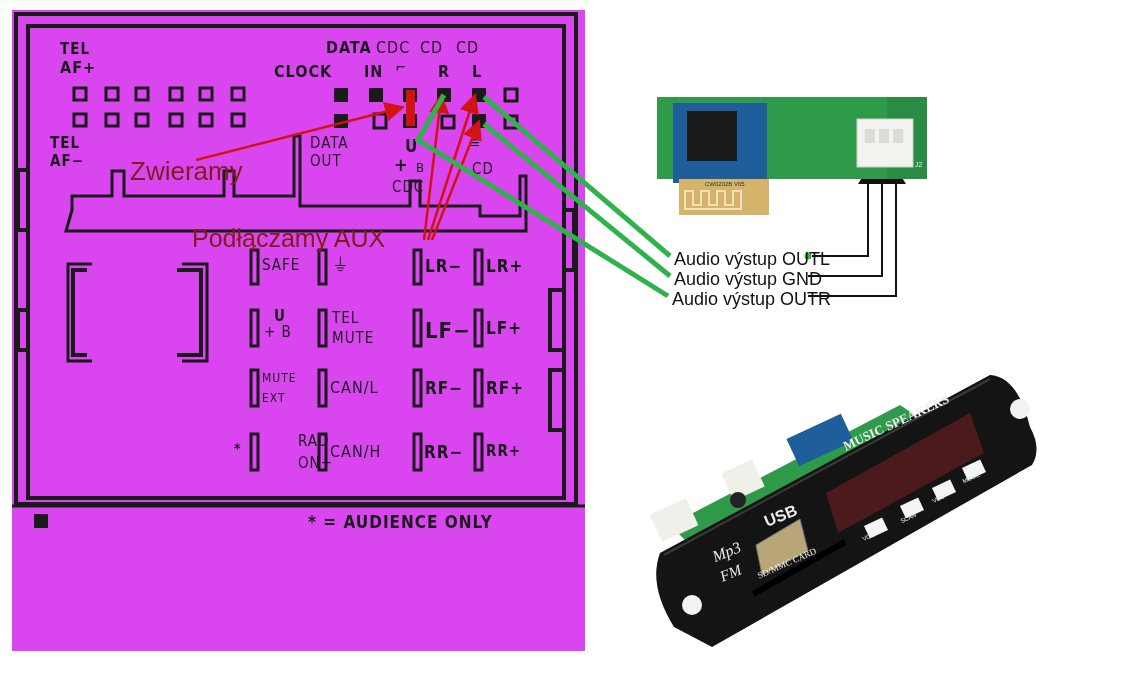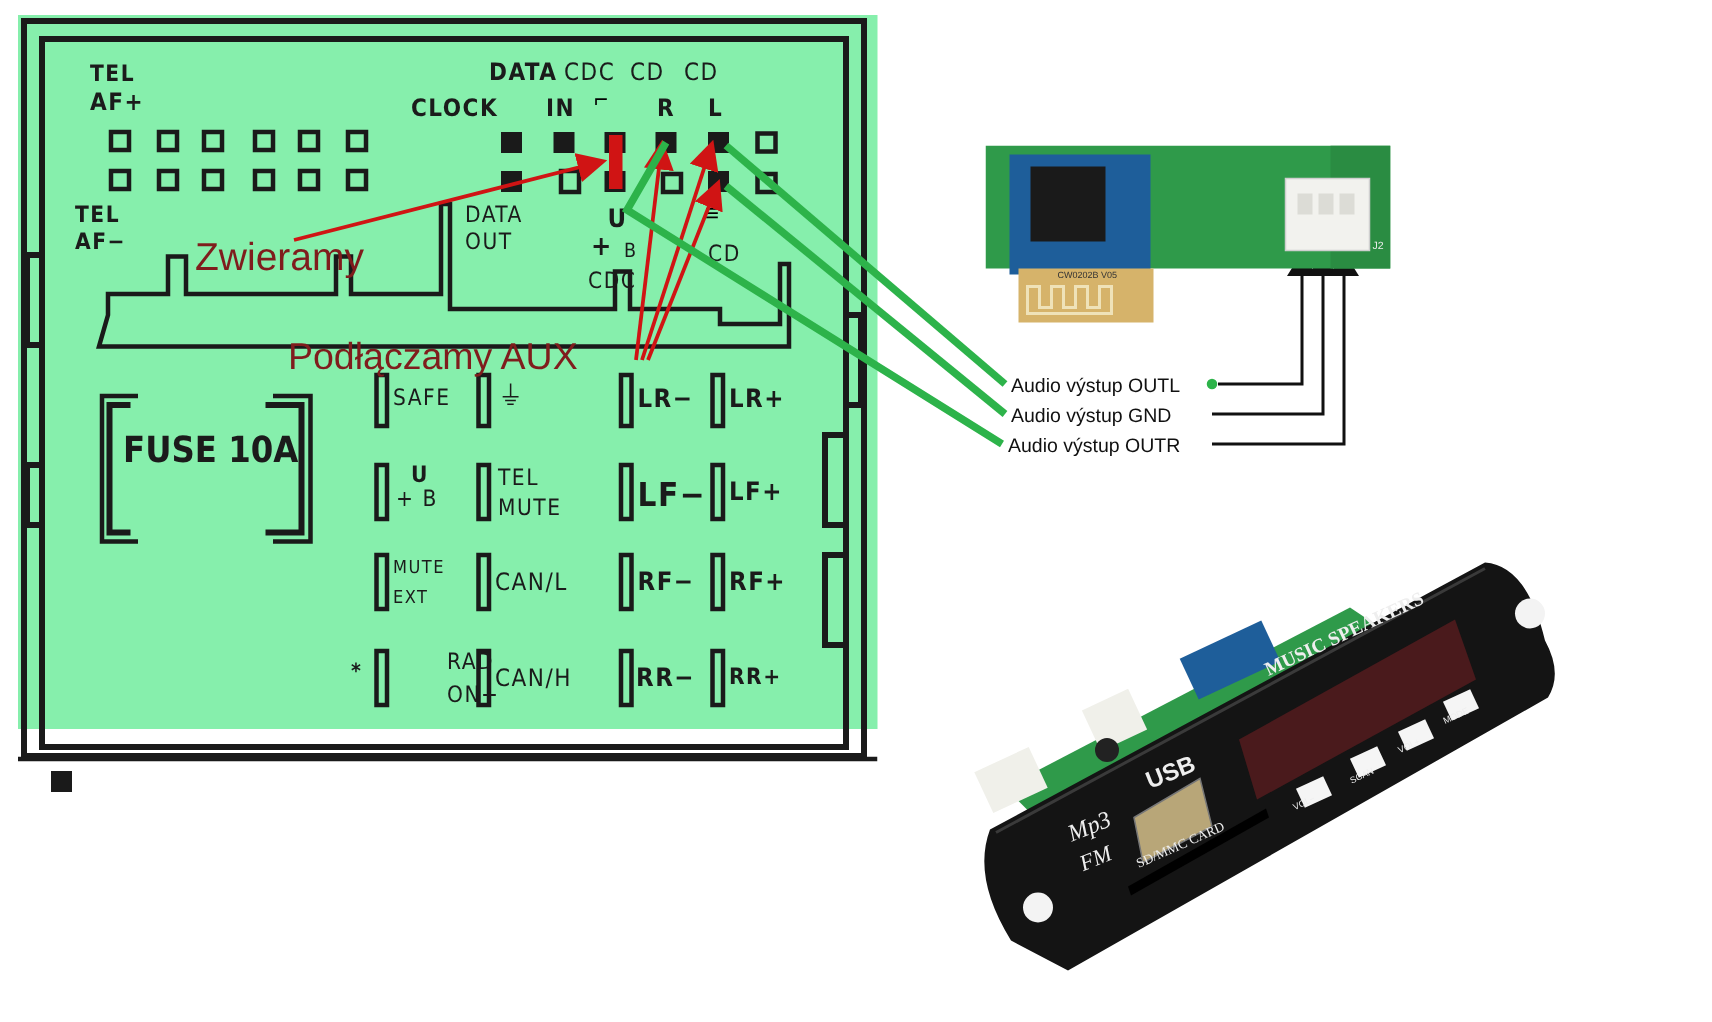--- a/index.html
+++ b/index.html
@@ -1,22 +1,22 @@
 <!DOCTYPE html>
 <html><head>
 <meta charset="utf-8">
 <style>
   html,body{margin:0;padding:0;background:#ffffff;}
   body{width:1141px;height:681px;position:relative;overflow:hidden;font-family:"Liberation Sans",sans-serif;}
   .abs{position:absolute;}
   
-  #panel{left:12px;top:10px;width:573px;height:476px;background:#86efac;}
+  #panel{left:12px;top:10px;width:573px;height:641px;background:#d946ef;}
   .stencil{font-family:"DejaVu Sans Condensed","DejaVu Sans",sans-serif;font-weight:bold;color:#1b1b1b;letter-spacing:1px;}
   .red-label{color:#7f1d1d;font-size:26px;font-family:"Liberation Sans",sans-serif;}
-  .pcb-label{font-size:13px;color:#111;font-family:"Liberation Sans",sans-serif;}
+  .pcb-label{font-size:18px;color:#111;font-family:"Liberation Sans",sans-serif;}
 </style>
 </head>
 <body>
 
 <div id="panel" class="abs">
   <svg width="573" height="530" viewBox="0 0 573 530" style="position:absolute;left:0;top:0;">
 
     <rect x="4" y="4" width="560" height="490" fill="none" stroke="#1a1a1a" stroke-width="4"></rect>
     <rect x="16" y="16" width="536" height="472" fill="none" stroke="#1a1a1a" stroke-width="4"></rect>
 
@@ -109,21 +109,20 @@
     <div>DATA</div>
     <div>OUT</div>
   </div>
   <span class="abs stencil" style="left:393px;top:126px;font-size:17px;">U</span>
   <span class="abs stencil" style="left:382px;top:144px;font-size:18px;">+</span>
   <span class="abs stencil" style="left:404px;top:150px;font-size:13px;font-weight:normal;">B</span>
   <span class="abs stencil" style="left:380px;top:168px;font-size:15px;font-weight:normal;">CDC</span>
   <span class="abs" style="left:458px;top:124px;font-size:16px;">≡</span>
   <span class="abs stencil" style="left:460px;top:150px;font-size:15px;font-weight:normal;">CD</span>
 
-  <span class="abs stencil" style="left:70px;top:276px;font-size:24px;letter-spacing:0;">FUSE 10A</span>
 
   <div class="abs stencil" style="left:250px;top:246px;font-size:15px;font-weight:normal;">SAFE</div>
   <div class="abs stencil" style="left:322px;top:244px;font-size:18px;font-weight:normal;">⏚</div>
   <div class="abs stencil" style="left:413px;top:246px;font-size:17px;">LR−</div>
   <div class="abs stencil" style="left:474px;top:246px;font-size:17px;">LR+</div>
 
   <div class="abs stencil" style="left:252px;top:298px;font-size:15px;line-height:16px;">
     <div style="padding-left:10px;">U</div>
     <div style="font-weight:normal;">+  B</div>
   </div>
@@ -144,20 +143,21 @@
 
   <span class="abs stencil" style="left:222px;top:430px;font-size:14px;">*</span>
   <div class="abs stencil" style="left:242px;top:420px;font-size:15px;line-height:22px;font-weight:normal;margin-left:44px;">
     <div>RAD</div>
     <div>ON+</div>
   </div>
   <div class="abs stencil" style="left:318px;top:432px;font-size:16px;font-weight:normal;">CAN/H</div>
   <div class="abs stencil" style="left:412px;top:432px;font-size:17px;">RR−</div>
   <div class="abs stencil" style="left:474px;top:432px;font-size:15px;">RR+</div>
 
+  <span class="abs stencil" style="left:296px;top:502px;font-size:17px;">* = AUDIENCE ONLY</span>
 </div>
 
 <span class="abs red-label" style="left:130px;top:156px;">Zwieramy</span>
 <span class="abs red-label" style="left:192px;top:224px;font-size:25px;">Podłączamy AUX</span>
 
 <svg class="abs" style="left:0;top:0;" width="1141" height="681">
   <defs>
     <marker id="redhead" markerWidth="8" markerHeight="8" refX="6" refY="4" orient="auto">
       <path d="M0,0 L8,4 L0,8 z" fill="#d01414"></path>
     </marker>

